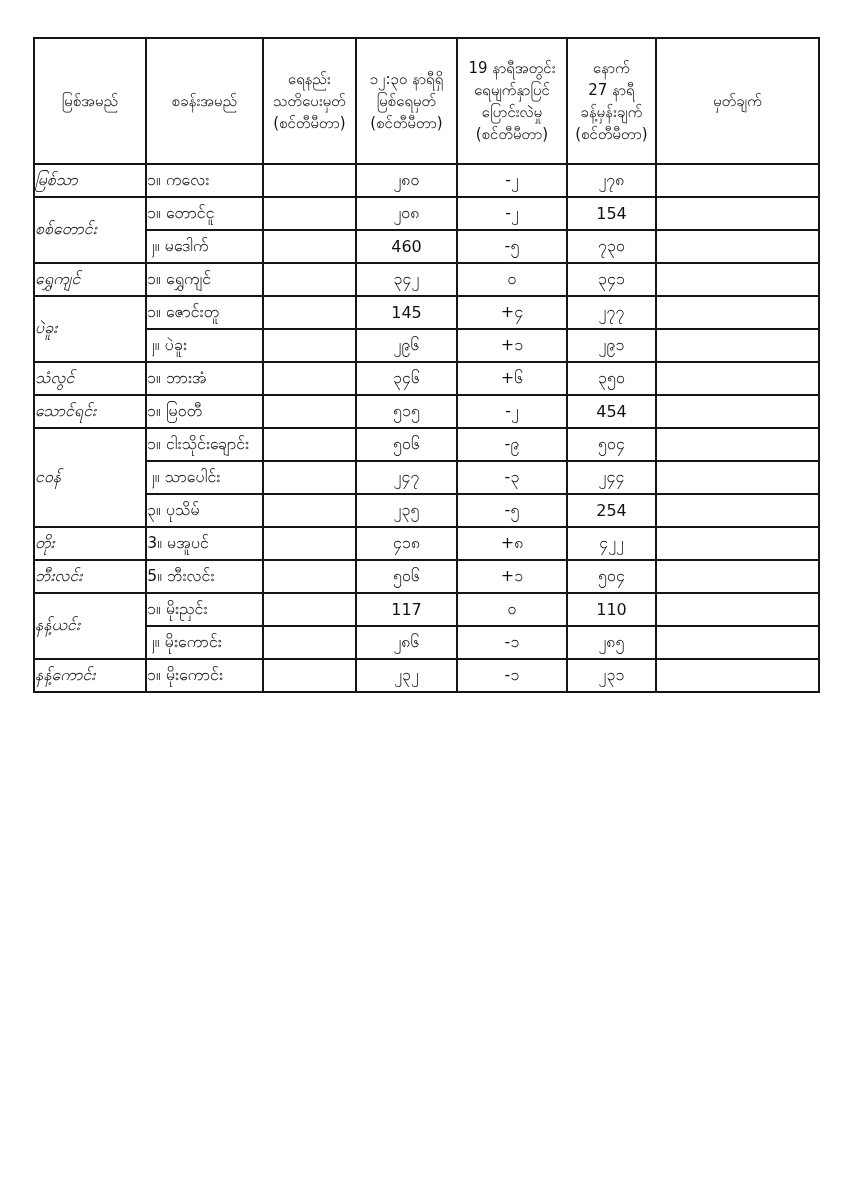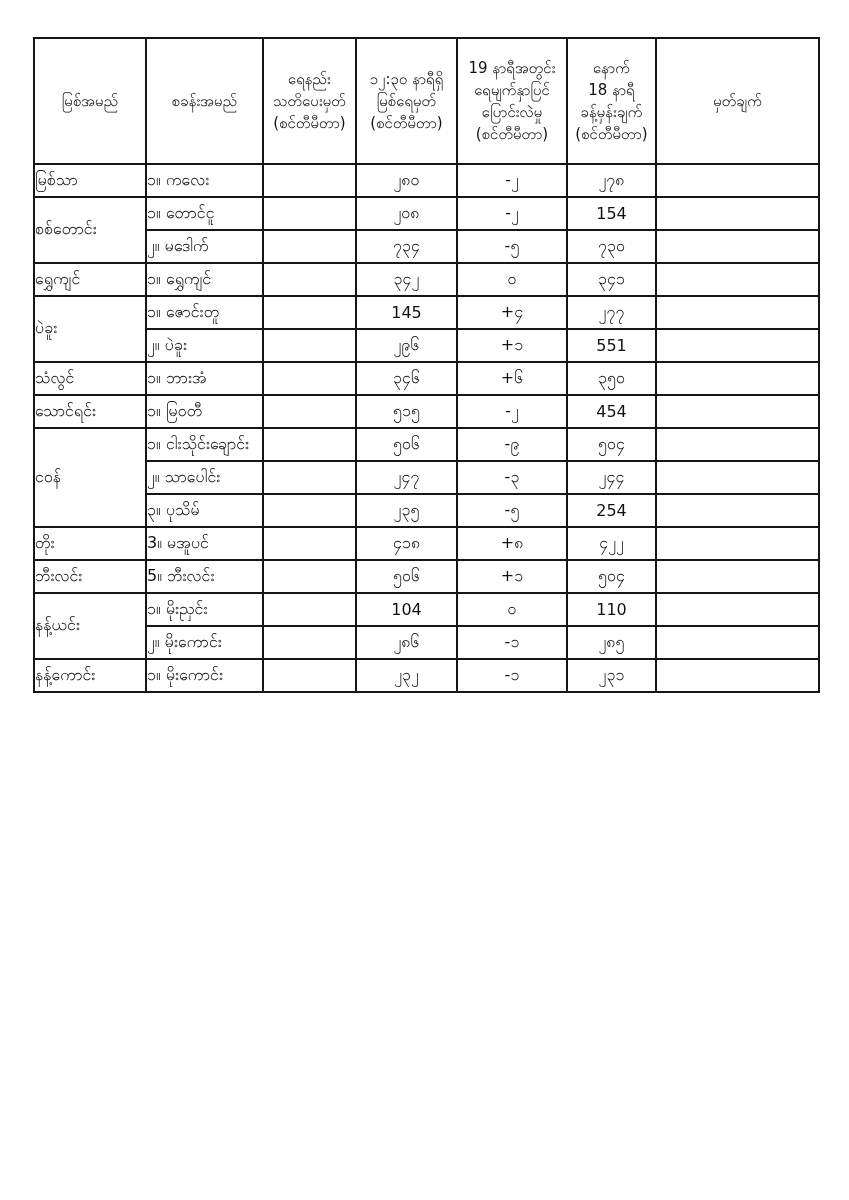--- a/index.html
+++ b/index.html
@@ -41,25 +41,27 @@
   }
   table.river-table td {
     height: 31px;
     font-size: 16px;
     vertical-align: middle;
   }
   td.river {
     text-align: left;
     padding-left: 8px;
     font-size: 16px;
+    font-style: italic;
   }
   td.station {
     text-align: left;
     padding-left: 8px;
     font-size: 16px;
+    border-radius: 16px;
   }
   td.num {
     text-align: center;
   }
 </style>
 </head>
 <body>
 
 <div class="page">
   <table class="river-table">
@@ -80,21 +82,21 @@
 သတိပေးမှတ်
 (စင်တီမီတာ)</th>
         <th>၁၂:၃၀ နာရီရှိ
 မြစ်ရေမှတ်
 (စင်တီမီတာ)</th>
         <th>19 နာရီအတွင်း
 ရေမျက်နှာပြင်
 ပြောင်းလဲမှု
 (စင်တီမီတာ)</th>
         <th>နောက်
-18 နာရီ
+27 နာရီ
 ခန့်မှန်းချက်
 (စင်တီမီတာ)</th>
         <th>မှတ်ချက်</th>
       </tr>
     </thead>
     <tbody>
         <tr>
           <td rowspan="1" class="river">မြစ်သာ</td>
           <td class="station">၁။ ကလေး</td>
           <td class="num"></td>
@@ -108,21 +110,21 @@
           <td class="station">၁။ တောင်ငူ</td>
           <td class="num"></td>
           <td class="num">၂၀၈</td>
           <td class="num">-၂</td>
           <td class="num">154</td>
           <td class="num"></td>
         </tr>
         <tr>
           <td class="station">၂။ မဒေါက်</td>
           <td class="num"></td>
-          <td class="num">၇၃၄</td>
+          <td class="num">460</td>
           <td class="num">-၅</td>
           <td class="num">၇၃၀</td>
           <td class="num"></td>
         </tr>
         <tr>
           <td rowspan="1" class="river">ရွှေကျင်</td>
           <td class="station">၁။ ရွှေကျင်</td>
           <td class="num"></td>
           <td class="num">၃၄၂</td>
           <td class="num">၀</td>
@@ -136,21 +138,21 @@
           <td class="num">145</td>
           <td class="num">+၄</td>
           <td class="num">၂၇၇</td>
           <td class="num"></td>
         </tr>
         <tr>
           <td class="station">၂။ ပဲခူး</td>
           <td class="num"></td>
           <td class="num">၂၉၆</td>
           <td class="num">+၁</td>
-          <td class="num">551</td>
+          <td class="num">၂၉၁</td>
           <td class="num"></td>
         </tr>
         <tr>
           <td rowspan="1" class="river">သံလွင်</td>
           <td class="station">၁။ ဘားအံ</td>
           <td class="num"></td>
           <td class="num">၃၄၆</td>
           <td class="num">+၆</td>
           <td class="num">၃၅၀</td>
           <td class="num"></td>
@@ -204,21 +206,21 @@
           <td class="num"></td>
           <td class="num">၅၀၆</td>
           <td class="num">+၁</td>
           <td class="num">၅၀၄</td>
           <td class="num"></td>
         </tr>
         <tr>
           <td rowspan="2" class="river">နန့်ယင်း</td>
           <td class="station">၁။ မိုးညှင်း</td>
           <td class="num"></td>
-          <td class="num">104</td>
+          <td class="num">117</td>
           <td class="num">၀</td>
           <td class="num">110</td>
           <td class="num"></td>
         </tr>
         <tr>
           <td class="station">၂။ မိုးကောင်း</td>
           <td class="num"></td>
           <td class="num">၂၈၆</td>
           <td class="num">-၁</td>
           <td class="num">၂၈၅</td>

